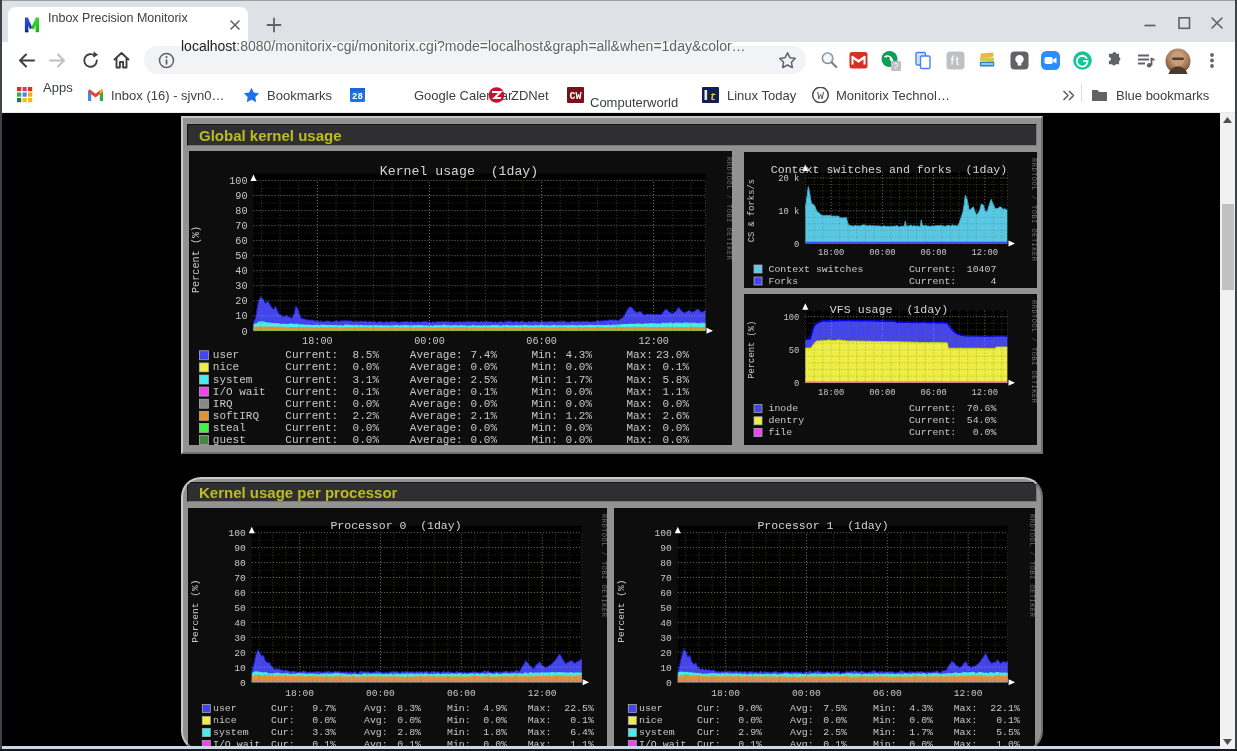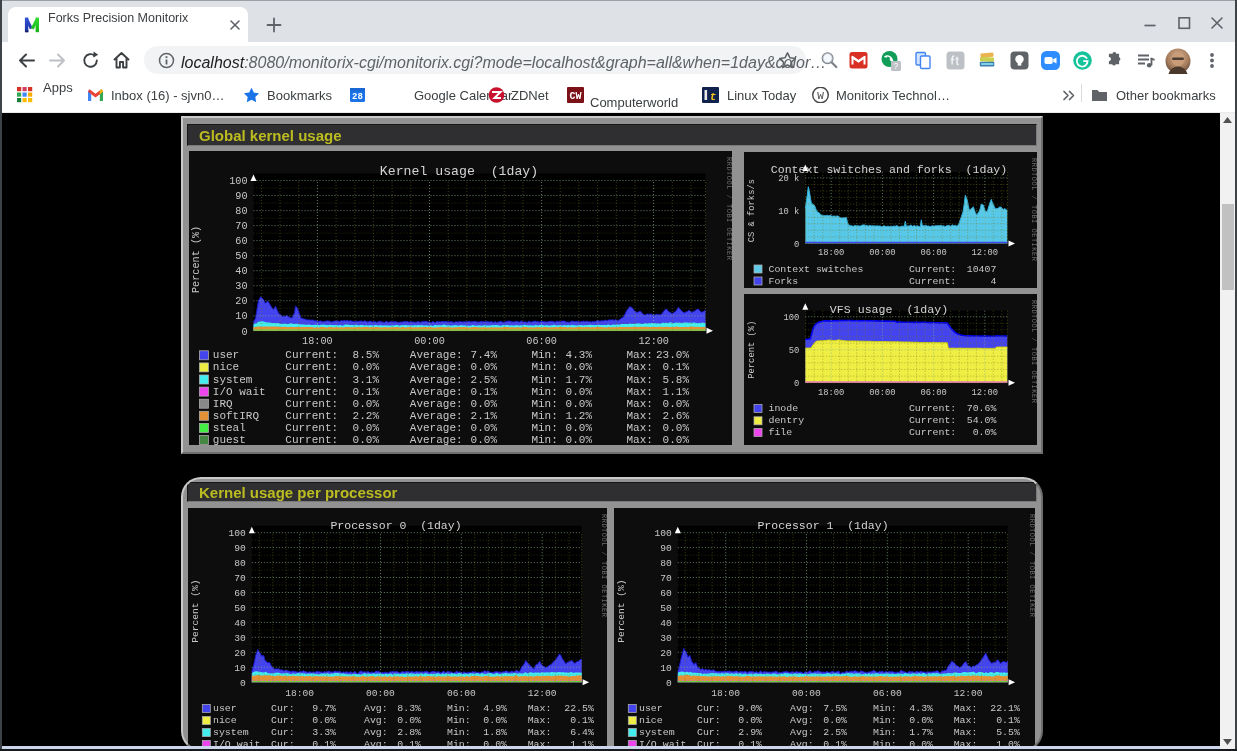--- a/index.html
+++ b/index.html
@@ -35,21 +35,21 @@
           <stop offset="0" stop-color="#33dd33"></stop>
           <stop offset="1" stop-color="#17b517"></stop>
         </linearGradient>
       </defs>
 <path d="M3.6,17.2 L3.6,2.6" stroke="url(#mb)" stroke-width="3.4" fill="none"></path>
 <path d="M3.2,3.1 L8.3,13.6" stroke="url(#mb)" stroke-width="3.1" fill="none"></path>
 <path d="M14.3,17.2 L14.3,2.6" stroke="url(#mg)" stroke-width="3.4" fill="none"></path>
 <path d="M14.7,3.1 L9.3,13.8" stroke="url(#mg)" stroke-width="3.1" fill="none"></path>
 <rect x="2" y="15.4" width="3.4" height="1.8" fill="#16246e"></rect>
 </svg>
-<div id="tabtitle">Forks Precision Monitorix</div>
+<div id="tabtitle">Inbox Precision Monitorix</div>
 <svg class="abs" style="left:228px;top:18px" width="14" height="14">
       <path d="M3,3 L11,11 M11,3 L3,11" stroke="#5f6368" stroke-width="1.6" stroke-linecap="round"></path>
     </svg>
 <svg class="abs" style="left:266px;top:17px" width="16" height="16">
       <path d="M8,1.5 L8,14.5 M1.5,8 L14.5,8" stroke="#5f6368" stroke-width="1.8" stroke-linecap="round"></path>
     </svg>
 <svg class="abs" style="left:1140px;top:12px" width="20" height="20">
       <path d="M4.5,13.5 L15.5,13.5" stroke="#5f6368" stroke-width="1.7"></path>
     </svg>
 <svg class="abs" style="left:1174px;top:12.5px" width="20" height="20">
@@ -71,21 +71,21 @@
     </svg>
 <svg class="abs" style="left:111px;top:50px" width="21" height="21">
       <path d="M3.5,9.5 L10.5,3 L17.5,9.5 M5.5,8.2 L5.5,17.5 L8.9,17.5 L8.9,12 L12.1,12 L12.1,17.5 L15.5,17.5 L15.5,8.2" stroke="#3c4043" stroke-width="1.9" fill="none" stroke-linejoin="round" stroke-linecap="round"></path>
     </svg>
 <div id="omnibox"></div>
 <svg class="abs" style="left:158px;top:52px" width="17" height="17">
       <circle cx="8.5" cy="8.5" r="7" fill="none" stroke="#5f6368" stroke-width="1.5"></circle>
       <rect x="7.6" y="7.5" width="1.8" height="5" fill="#5f6368"></rect>
       <rect x="7.6" y="4.2" width="1.8" height="1.9" fill="#5f6368"></rect>
     </svg>
-<div class="abs" style="left:181px;top:54px;font-size:16px;color:#202124;white-space:nowrap;font-style:italic;">localhost<span style="color:#5f6368">:8080/monitorix-cgi/monitorix.cgi?mode=localhost&amp;graph=all&amp;when=1day&amp;color…</span></div>
+<div class="abs" style="left:181px;top:38px;font-size:14px;color:#202124;white-space:nowrap;">localhost<span style="color:#5f6368">:8080/monitorix-cgi/monitorix.cgi?mode=localhost&amp;graph=all&amp;when=1day&amp;color…</span></div>
 <svg class="abs" style="left:778px;top:51px" width="19" height="19">
       <path d="M9.5,1.8 L11.9,6.7 L17.3,7.4 L13.4,11.2 L14.3,16.6 L9.5,14 L4.7,16.6 L5.6,11.2 L1.7,7.4 L7.1,6.7 Z" fill="none" stroke="#5f6368" stroke-width="1.5" stroke-linejoin="round"></path>
     </svg>
 <svg class="abs" style="left:819px;top:50px" width="21" height="21">
       <circle cx="8.6" cy="8.2" r="5.1" fill="none" stroke="#7e8287" stroke-width="1.8"></circle>
       <path d="M12.3,12 L17.3,17" stroke="#7e8287" stroke-width="2.3" stroke-linecap="round"></path>
       <circle cx="8.6" cy="8.2" r="5.1" fill="#e8f0fe" fill-opacity="0.5"></circle>
     </svg>
 <svg class="abs" style="left:849px;top:51px" width="19" height="19">
       <rect x="0.5" y="1" width="18" height="16.5" rx="2.5" fill="#d93025"></rect>
@@ -205,21 +205,21 @@
       <text x="8.5" y="11.8" font-size="11" fill="#464646" text-anchor="middle" font-family="Liberation Serif">W</text>
     </svg>
 <div class="bmtext" style="left:836px;top:88px;position:absolute;">Monitorix Technol…</div>
 <svg class="abs" style="left:1061px;top:87px" width="18" height="17">
       <path d="M3,4.5 L7,8.5 L3,12.5 M8.5,4.5 L12.5,8.5 L8.5,12.5" stroke="#5f6368" stroke-width="1.7" fill="none" stroke-linecap="round" stroke-linejoin="round"></path>
     </svg>
 <div class="abs" style="left:1081px;top:84px;width:1px;height:18px;background:#dadce0;"></div>
 <svg class="abs" style="left:1091px;top:88px" width="17" height="14">
       <path d="M1,2 L6.5,2 L8.2,4 L16,4 L16,13 L1,13 Z" fill="#5f6368"></path>
     </svg>
-<div class="bmtext" style="left:1116px;top:88px;position:absolute;">Other bookmarks</div>
+<div class="bmtext" style="left:1116px;top:88px;position:absolute;">Blue bookmarks</div>
 <div id="content">
 <div class="sect" style="top:3px;width:862px;height:338px;">
 <div class="tbar" style="top:6px;">
           <span>Global kernel usage</span>
         </div>
 <svg style="position:absolute;left:6px;top:33px" width="543" height="294" font-family="Liberation Mono, monospace">
           <rect width="543" height="294" fill="#0d0d0d"></rect>
           <rect x="64.5" y="22.50000000000003" width="452.0" height="157.29999999999998" fill="#000000"></rect>
 <path d="M64.5,179.8 L64.5,170.8 L65.5,169.0 L66.5,167.4 L67.5,161.4 L68.5,155.2 L69.5,149.6 L70.5,147.9 L71.5,145.7 L72.5,146.7 L73.5,147.3 L74.5,148.8 L75.5,150.4 L76.5,152.3 L77.5,151.3 L78.5,149.9 L79.5,151.3 L80.5,152.6 L81.5,154.6 L82.5,156.1 L83.5,157.4 L84.5,158.5 L85.5,156.8 L86.5,155.2 L87.5,157.4 L88.5,159.7 L89.5,162.0 L90.5,163.0 L91.5,164.0 L92.5,164.8 L93.5,165.2 L94.5,165.4 L95.5,165.5 L96.5,165.0 L97.5,164.4 L98.5,165.1 L99.5,165.6 L100.5,166.3 L101.5,166.6 L102.5,166.8 L103.5,166.4 L104.5,163.8 L105.5,161.8 L106.5,154.9 L107.5,155.9 L108.5,157.2 L109.5,160.0 L110.5,163.2 L111.5,165.7 L112.5,167.5 L113.5,167.4 L114.5,167.7 L115.5,168.1 L116.5,168.2 L117.5,168.7 L118.5,168.9 L119.5,168.7 L120.5,169.0 L121.5,169.1 L122.5,169.1 L123.5,168.9 L124.5,169.2 L125.5,169.7 L126.5,169.7 L127.5,169.9 L128.5,170.4 L129.5,170.5 L130.5,170.1 L131.5,169.8 L132.5,170.3 L133.5,170.8 L134.5,170.6 L135.5,170.3 L136.5,170.2 L137.5,170.1 L138.5,169.8 L139.5,170.0 L140.5,170.1 L141.5,170.5 L142.5,170.9 L143.5,170.7 L144.5,170.3 L145.5,170.1 L146.5,170.0 L147.5,169.9 L148.5,169.8 L149.5,170.2 L150.5,170.5 L151.5,169.9 L152.5,169.5 L153.5,169.9 L154.5,169.7 L155.5,169.5 L156.5,169.8 L157.5,169.7 L158.5,169.5 L159.5,169.9 L160.5,169.9 L161.5,169.6 L162.5,170.1 L163.5,170.2 L164.5,170.5 L165.5,170.7 L166.5,170.2 L167.5,170.2 L168.5,170.4 L169.5,170.3 L170.5,170.2 L171.5,170.0 L172.5,170.1 L173.5,170.4 L174.5,170.3 L175.5,169.8 L176.5,170.1 L177.5,170.5 L178.5,170.8 L179.5,170.6 L180.5,170.2 L181.5,170.2 L182.5,170.4 L183.5,171.0 L184.5,170.8 L185.5,170.4 L186.5,170.8 L187.5,171.3 L188.5,171.0 L189.5,170.7 L190.5,170.2 L191.5,170.3 L192.5,171.0 L193.5,170.9 L194.5,171.2 L195.5,171.4 L196.5,170.6 L197.5,170.4 L198.5,170.9 L199.5,171.2 L200.5,170.9 L201.5,170.5 L202.5,170.6 L203.5,170.8 L204.5,170.8 L205.5,170.6 L206.5,170.8 L207.5,170.8 L208.5,171.1 L209.5,171.5 L210.5,171.1 L211.5,170.9 L212.5,171.1 L213.5,171.0 L214.5,170.5 L215.5,170.4 L216.5,170.6 L217.5,170.5 L218.5,170.5 L219.5,170.9 L220.5,171.1 L221.5,170.5 L222.5,170.7 L223.5,171.0 L224.5,170.9 L225.5,171.1 L226.5,171.2 L227.5,171.0 L228.5,170.7 L229.5,170.6 L230.5,171.0 L231.5,171.2 L232.5,170.8 L233.5,170.5 L234.5,170.4 L235.5,170.4 L236.5,170.3 L237.5,170.3 L238.5,170.8 L239.5,171.0 L240.5,170.9 L241.5,171.5 L242.5,171.7 L243.5,170.7 L244.5,170.6 L245.5,171.5 L246.5,171.4 L247.5,170.6 L248.5,170.4 L249.5,170.7 L250.5,170.8 L251.5,170.9 L252.5,170.5 L253.5,170.3 L254.5,170.6 L255.5,170.6 L256.5,170.3 L257.5,170.6 L258.5,170.8 L259.5,170.7 L260.5,170.9 L261.5,170.7 L262.5,170.6 L263.5,171.0 L264.5,171.3 L265.5,171.4 L266.5,170.7 L267.5,170.7 L268.5,170.9 L269.5,170.8 L270.5,170.7 L271.5,170.5 L272.5,170.8 L273.5,171.0 L274.5,170.8 L275.5,170.7 L276.5,170.7 L277.5,170.8 L278.5,170.7 L279.5,170.3 L280.5,170.3 L281.5,170.8 L282.5,170.8 L283.5,170.7 L284.5,170.6 L285.5,170.2 L286.5,170.4 L287.5,170.8 L288.5,170.9 L289.5,171.0 L290.5,170.9 L291.5,170.5 L292.5,170.3 L293.5,170.8 L294.5,170.4 L295.5,170.6 L296.5,170.8 L297.5,170.3 L298.5,170.4 L299.5,170.7 L300.5,170.8 L301.5,170.8 L302.5,170.6 L303.5,171.1 L304.5,171.4 L305.5,170.8 L306.5,170.8 L307.5,171.3 L308.5,171.2 L309.5,170.9 L310.5,170.7 L311.5,170.2 L312.5,170.4 L313.5,171.1 L314.5,171.2 L315.5,171.0 L316.5,170.8 L317.5,170.2 L318.5,170.2 L319.5,170.2 L320.5,169.9 L321.5,170.2 L322.5,170.7 L323.5,170.8 L324.5,170.9 L325.5,170.7 L326.5,170.4 L327.5,170.3 L328.5,170.3 L329.5,171.0 L330.5,170.9 L331.5,170.3 L332.5,170.0 L333.5,170.5 L334.5,171.0 L335.5,170.8 L336.5,170.8 L337.5,171.2 L338.5,171.2 L339.5,170.3 L340.5,170.2 L341.5,171.0 L342.5,170.9 L343.5,170.7 L344.5,170.3 L345.5,170.1 L346.5,170.2 L347.5,170.4 L348.5,170.6 L349.5,170.7 L350.5,171.1 L351.5,170.5 L352.5,170.2 L353.5,170.5 L354.5,170.4 L355.5,170.7 L356.5,170.7 L357.5,170.9 L358.5,170.9 L359.5,170.5 L360.5,170.3 L361.5,170.3 L362.5,170.3 L363.5,170.3 L364.5,170.5 L365.5,171.0 L366.5,171.1 L367.5,170.3 L368.5,170.2 L369.5,170.4 L370.5,170.4 L371.5,170.8 L372.5,170.2 L373.5,170.0 L374.5,170.1 L375.5,170.1 L376.5,170.5 L377.5,171.1 L378.5,171.0 L379.5,170.9 L380.5,171.4 L381.5,170.7 L382.5,170.1 L383.5,170.2 L384.5,170.3 L385.5,170.5 L386.5,170.4 L387.5,170.3 L388.5,170.4 L389.5,170.3 L390.5,170.9 L391.5,170.8 L392.5,170.4 L393.5,170.4 L394.5,170.0 L395.5,170.4 L396.5,170.4 L397.5,170.1 L398.5,170.4 L399.5,170.7 L400.5,170.5 L401.5,170.8 L402.5,171.0 L403.5,170.4 L404.5,170.4 L405.5,170.7 L406.5,170.6 L407.5,169.8 L408.5,169.4 L409.5,169.7 L410.5,170.1 L411.5,170.0 L412.5,169.7 L413.5,169.8 L414.5,169.8 L415.5,169.4 L416.5,169.1 L417.5,169.7 L418.5,169.6 L419.5,169.0 L420.5,168.9 L421.5,168.9 L422.5,169.0 L423.5,168.5 L424.5,169.2 L425.5,169.2 L426.5,168.4 L427.5,169.1 L428.5,169.7 L429.5,169.1 L430.5,168.7 L431.5,168.0 L432.5,167.1 L433.5,166.8 L434.5,166.1 L435.5,164.0 L436.5,162.1 L437.5,159.9 L438.5,158.6 L439.5,157.2 L440.5,155.7 L441.5,156.0 L442.5,156.1 L443.5,157.1 L444.5,158.4 L445.5,160.0 L446.5,160.7 L447.5,161.1 L448.5,161.6 L449.5,160.8 L450.5,160.4 L451.5,160.2 L452.5,161.3 L453.5,162.4 L454.5,163.5 L455.5,163.9 L456.5,163.8 L457.5,163.3 L458.5,162.9 L459.5,163.2 L460.5,163.3 L461.5,162.9 L462.5,163.2 L463.5,163.8 L464.5,163.9 L465.5,163.9 L466.5,163.7 L467.5,163.3 L468.5,163.3 L469.5,163.7 L470.5,163.7 L471.5,163.6 L472.5,163.2 L473.5,161.9 L474.5,160.7 L475.5,159.1 L476.5,158.4 L477.5,158.0 L478.5,159.3 L479.5,160.5 L480.5,161.0 L481.5,161.6 L482.5,162.3 L483.5,162.4 L484.5,161.8 L485.5,161.1 L486.5,160.6 L487.5,159.2 L488.5,157.6 L489.5,156.2 L490.5,157.8 L491.5,158.8 L492.5,159.7 L493.5,160.8 L494.5,161.5 L495.5,161.6 L496.5,161.2 L497.5,160.8 L498.5,160.5 L499.5,159.5 L500.5,159.3 L501.5,160.5 L502.5,161.2 L503.5,161.2 L504.5,160.2 L505.5,160.2 L506.5,159.2 L507.5,158.5 L508.5,158.3 L509.5,158.1 L510.5,159.6 L511.5,160.5 L512.5,161.3 L513.5,160.9 L514.5,160.4 L515.5,159.8 L516.5,158.9 L516.5,179.8 Z" fill="#4444EE"></path>
 <path d="M64.5,170.8 L65.5,169.0 L66.5,167.4 L67.5,161.4 L68.5,155.2 L69.5,149.6 L70.5,147.9 L71.5,145.7 L72.5,146.7 L73.5,147.3 L74.5,148.8 L75.5,150.4 L76.5,152.3 L77.5,151.3 L78.5,149.9 L79.5,151.3 L80.5,152.6 L81.5,154.6 L82.5,156.1 L83.5,157.4 L84.5,158.5 L85.5,156.8 L86.5,155.2 L87.5,157.4 L88.5,159.7 L89.5,162.0 L90.5,163.0 L91.5,164.0 L92.5,164.8 L93.5,165.2 L94.5,165.4 L95.5,165.5 L96.5,165.0 L97.5,164.4 L98.5,165.1 L99.5,165.6 L100.5,166.3 L101.5,166.6 L102.5,166.8 L103.5,166.4 L104.5,163.8 L105.5,161.8 L106.5,154.9 L107.5,155.9 L108.5,157.2 L109.5,160.0 L110.5,163.2 L111.5,165.7 L112.5,167.5 L113.5,167.4 L114.5,167.7 L115.5,168.1 L116.5,168.2 L117.5,168.7 L118.5,168.9 L119.5,168.7 L120.5,169.0 L121.5,169.1 L122.5,169.1 L123.5,168.9 L124.5,169.2 L125.5,169.7 L126.5,169.7 L127.5,169.9 L128.5,170.4 L129.5,170.5 L130.5,170.1 L131.5,169.8 L132.5,170.3 L133.5,170.8 L134.5,170.6 L135.5,170.3 L136.5,170.2 L137.5,170.1 L138.5,169.8 L139.5,170.0 L140.5,170.1 L141.5,170.5 L142.5,170.9 L143.5,170.7 L144.5,170.3 L145.5,170.1 L146.5,170.0 L147.5,169.9 L148.5,169.8 L149.5,170.2 L150.5,170.5 L151.5,169.9 L152.5,169.5 L153.5,169.9 L154.5,169.7 L155.5,169.5 L156.5,169.8 L157.5,169.7 L158.5,169.5 L159.5,169.9 L160.5,169.9 L161.5,169.6 L162.5,170.1 L163.5,170.2 L164.5,170.5 L165.5,170.7 L166.5,170.2 L167.5,170.2 L168.5,170.4 L169.5,170.3 L170.5,170.2 L171.5,170.0 L172.5,170.1 L173.5,170.4 L174.5,170.3 L175.5,169.8 L176.5,170.1 L177.5,170.5 L178.5,170.8 L179.5,170.6 L180.5,170.2 L181.5,170.2 L182.5,170.4 L183.5,171.0 L184.5,170.8 L185.5,170.4 L186.5,170.8 L187.5,171.3 L188.5,171.0 L189.5,170.7 L190.5,170.2 L191.5,170.3 L192.5,171.0 L193.5,170.9 L194.5,171.2 L195.5,171.4 L196.5,170.6 L197.5,170.4 L198.5,170.9 L199.5,171.2 L200.5,170.9 L201.5,170.5 L202.5,170.6 L203.5,170.8 L204.5,170.8 L205.5,170.6 L206.5,170.8 L207.5,170.8 L208.5,171.1 L209.5,171.5 L210.5,171.1 L211.5,170.9 L212.5,171.1 L213.5,171.0 L214.5,170.5 L215.5,170.4 L216.5,170.6 L217.5,170.5 L218.5,170.5 L219.5,170.9 L220.5,171.1 L221.5,170.5 L222.5,170.7 L223.5,171.0 L224.5,170.9 L225.5,171.1 L226.5,171.2 L227.5,171.0 L228.5,170.7 L229.5,170.6 L230.5,171.0 L231.5,171.2 L232.5,170.8 L233.5,170.5 L234.5,170.4 L235.5,170.4 L236.5,170.3 L237.5,170.3 L238.5,170.8 L239.5,171.0 L240.5,170.9 L241.5,171.5 L242.5,171.7 L243.5,170.7 L244.5,170.6 L245.5,171.5 L246.5,171.4 L247.5,170.6 L248.5,170.4 L249.5,170.7 L250.5,170.8 L251.5,170.9 L252.5,170.5 L253.5,170.3 L254.5,170.6 L255.5,170.6 L256.5,170.3 L257.5,170.6 L258.5,170.8 L259.5,170.7 L260.5,170.9 L261.5,170.7 L262.5,170.6 L263.5,171.0 L264.5,171.3 L265.5,171.4 L266.5,170.7 L267.5,170.7 L268.5,170.9 L269.5,170.8 L270.5,170.7 L271.5,170.5 L272.5,170.8 L273.5,171.0 L274.5,170.8 L275.5,170.7 L276.5,170.7 L277.5,170.8 L278.5,170.7 L279.5,170.3 L280.5,170.3 L281.5,170.8 L282.5,170.8 L283.5,170.7 L284.5,170.6 L285.5,170.2 L286.5,170.4 L287.5,170.8 L288.5,170.9 L289.5,171.0 L290.5,170.9 L291.5,170.5 L292.5,170.3 L293.5,170.8 L294.5,170.4 L295.5,170.6 L296.5,170.8 L297.5,170.3 L298.5,170.4 L299.5,170.7 L300.5,170.8 L301.5,170.8 L302.5,170.6 L303.5,171.1 L304.5,171.4 L305.5,170.8 L306.5,170.8 L307.5,171.3 L308.5,171.2 L309.5,170.9 L310.5,170.7 L311.5,170.2 L312.5,170.4 L313.5,171.1 L314.5,171.2 L315.5,171.0 L316.5,170.8 L317.5,170.2 L318.5,170.2 L319.5,170.2 L320.5,169.9 L321.5,170.2 L322.5,170.7 L323.5,170.8 L324.5,170.9 L325.5,170.7 L326.5,170.4 L327.5,170.3 L328.5,170.3 L329.5,171.0 L330.5,170.9 L331.5,170.3 L332.5,170.0 L333.5,170.5 L334.5,171.0 L335.5,170.8 L336.5,170.8 L337.5,171.2 L338.5,171.2 L339.5,170.3 L340.5,170.2 L341.5,171.0 L342.5,170.9 L343.5,170.7 L344.5,170.3 L345.5,170.1 L346.5,170.2 L347.5,170.4 L348.5,170.6 L349.5,170.7 L350.5,171.1 L351.5,170.5 L352.5,170.2 L353.5,170.5 L354.5,170.4 L355.5,170.7 L356.5,170.7 L357.5,170.9 L358.5,170.9 L359.5,170.5 L360.5,170.3 L361.5,170.3 L362.5,170.3 L363.5,170.3 L364.5,170.5 L365.5,171.0 L366.5,171.1 L367.5,170.3 L368.5,170.2 L369.5,170.4 L370.5,170.4 L371.5,170.8 L372.5,170.2 L373.5,170.0 L374.5,170.1 L375.5,170.1 L376.5,170.5 L377.5,171.1 L378.5,171.0 L379.5,170.9 L380.5,171.4 L381.5,170.7 L382.5,170.1 L383.5,170.2 L384.5,170.3 L385.5,170.5 L386.5,170.4 L387.5,170.3 L388.5,170.4 L389.5,170.3 L390.5,170.9 L391.5,170.8 L392.5,170.4 L393.5,170.4 L394.5,170.0 L395.5,170.4 L396.5,170.4 L397.5,170.1 L398.5,170.4 L399.5,170.7 L400.5,170.5 L401.5,170.8 L402.5,171.0 L403.5,170.4 L404.5,170.4 L405.5,170.7 L406.5,170.6 L407.5,169.8 L408.5,169.4 L409.5,169.7 L410.5,170.1 L411.5,170.0 L412.5,169.7 L413.5,169.8 L414.5,169.8 L415.5,169.4 L416.5,169.1 L417.5,169.7 L418.5,169.6 L419.5,169.0 L420.5,168.9 L421.5,168.9 L422.5,169.0 L423.5,168.5 L424.5,169.2 L425.5,169.2 L426.5,168.4 L427.5,169.1 L428.5,169.7 L429.5,169.1 L430.5,168.7 L431.5,168.0 L432.5,167.1 L433.5,166.8 L434.5,166.1 L435.5,164.0 L436.5,162.1 L437.5,159.9 L438.5,158.6 L439.5,157.2 L440.5,155.7 L441.5,156.0 L442.5,156.1 L443.5,157.1 L444.5,158.4 L445.5,160.0 L446.5,160.7 L447.5,161.1 L448.5,161.6 L449.5,160.8 L450.5,160.4 L451.5,160.2 L452.5,161.3 L453.5,162.4 L454.5,163.5 L455.5,163.9 L456.5,163.8 L457.5,163.3 L458.5,162.9 L459.5,163.2 L460.5,163.3 L461.5,162.9 L462.5,163.2 L463.5,163.8 L464.5,163.9 L465.5,163.9 L466.5,163.7 L467.5,163.3 L468.5,163.3 L469.5,163.7 L470.5,163.7 L471.5,163.6 L472.5,163.2 L473.5,161.9 L474.5,160.7 L475.5,159.1 L476.5,158.4 L477.5,158.0 L478.5,159.3 L479.5,160.5 L480.5,161.0 L481.5,161.6 L482.5,162.3 L483.5,162.4 L484.5,161.8 L485.5,161.1 L486.5,160.6 L487.5,159.2 L488.5,157.6 L489.5,156.2 L490.5,157.8 L491.5,158.8 L492.5,159.7 L493.5,160.8 L494.5,161.5 L495.5,161.6 L496.5,161.2 L497.5,160.8 L498.5,160.5 L499.5,159.5 L500.5,159.3 L501.5,160.5 L502.5,161.2 L503.5,161.2 L504.5,160.2 L505.5,160.2 L506.5,159.2 L507.5,158.5 L508.5,158.3 L509.5,158.1 L510.5,159.6 L511.5,160.5 L512.5,161.3 L513.5,160.9 L514.5,160.4 L515.5,159.8 L516.5,158.9" stroke="#1a1acc" stroke-width="1" fill="none"></path>

